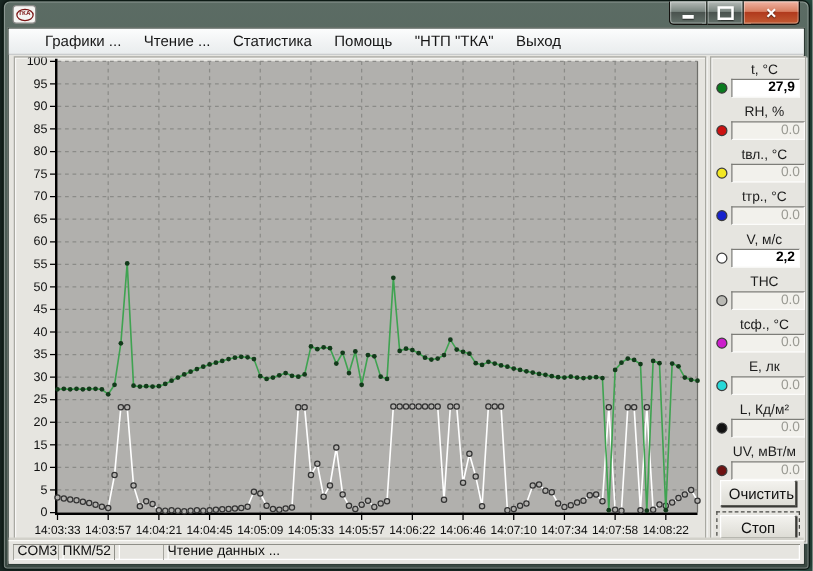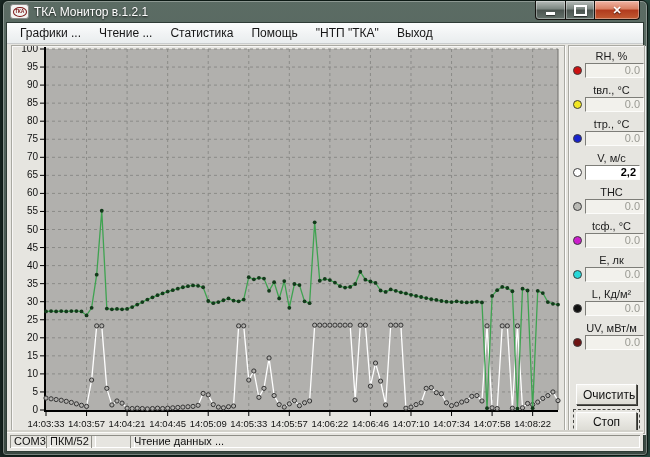--- a/index.html
+++ b/index.html
@@ -33,21 +33,21 @@
   .cap-close{width:44px;border-radius:0 0 4px 0;
     background:linear-gradient(180deg,#f0b4a4 0%,#d87f62 45%,#b13a1d 50%,#c25b33 100%);}
   .glyph-min{width:9px;height:3px;background:#fff;box-shadow:0 1px 1px rgba(0,0,0,.5);margin-top:6px;}
   .glyph-max{width:9px;height:7px;border:2px solid #fff;box-shadow:0 1px 1px rgba(0,0,0,.5);}
   .glyph-close{color:#fff;font-size:11px;font-weight:bold;text-shadow:0 1px 1px rgba(0,0,0,.6);}
   
   .client{position:absolute;left:3px;right:3px;top:21px;bottom:3px;background:#e6e5e0;
     border:1px solid #2e3b35;}
   .menubar{position:absolute;left:0;right:0;top:0;height:21px;
     background:linear-gradient(180deg,#fcfdfd 0%,#f1f3f4 55%,#e9edee 100%);
-    border-bottom:1px solid #c9cccd;display:flex;align-items:center;padding-left:4px;box-sizing:border-box;}
+    border-bottom:1px solid #c9cccd;display:flex;align-items:center;padding-left:20px;box-sizing:border-box;}
   .menu-item{font-size:12px;color:#161616;padding:2px 9px;white-space:pre;}
   .workarea{position:absolute;left:0;right:0;top:22px;bottom:18px;}
   
   .chart-frame{position:absolute;left:4px;top:0px;width:552px;height:390px;
     border:1px solid #a9a9a2;box-shadow:1px 1px 0 rgba(255,255,255,.9), inset 1px 1px 0 rgba(255,255,255,.7);
     background:#e6e5e0;}
   .chart-frame svg{display:block;}
   
   .panel{position:absolute;left:561px;width:77px;top:0px;height:389px;
     border:1px solid #a9a9a2;box-shadow:1px 1px 0 rgba(255,255,255,.9), inset 1px 1px 0 rgba(255,255,255,.7);
@@ -77,21 +77,20 @@
   .cell-3{left:123px;right:3px;}
 </style>
 </head>
 <body>
 
 <div class="window">
   <div class="titlebar">
     <div class="app-icon">
       <div class="oval">ТКА</div>
     </div>
-    <div class="title-text">ТКА Монитор в.1.2.1</div>
     <div class="caption-group">
       <div class="cap-btn cap-min">
           <div class="glyph-min"></div>
         </div>
       <div class="cap-btn cap-max">
           <div class="glyph-max"></div>
         </div>
       <div class="cap-btn cap-close">
           <span class="glyph-close">✕</span>
         </div>
@@ -419,20 +418,27 @@
             <circle cx="525.7227722772277" cy="244.87" r="1.9" fill="#123a1a"></circle>
             <circle cx="530.7920792079208" cy="247.036" r="1.9" fill="#123a1a"></circle>
             <circle cx="535.8613861386139" cy="256.06100000000004" r="1.9" fill="#123a1a"></circle>
             <circle cx="540.9306930693069" cy="257.866" r="1.9" fill="#123a1a"></circle>
             <circle cx="546" cy="258.588" r="1.9" fill="#123a1a"></circle>
           </svg>
       </div>
 
       <div class="panel">
         <div id="sensor-list">
+  <div class="sensor">
+    <div class="sensor-label">t, °С</div>
+    <div class="sensor-row">
+      <span class="bullet" style="background: rgb(10, 122, 30);"></span>
+      <div class="sensor-input">27,9</div>
+    </div>
+  </div>
 
   <div class="sensor inactive">
     <div class="sensor-label">RH, %</div>
     <div class="sensor-row">
       <span class="bullet" style="background: rgb(204, 17, 17);"></span>
       <div class="sensor-input">0.0</div>
     </div>
   </div>
 
   <div class="sensor inactive">

